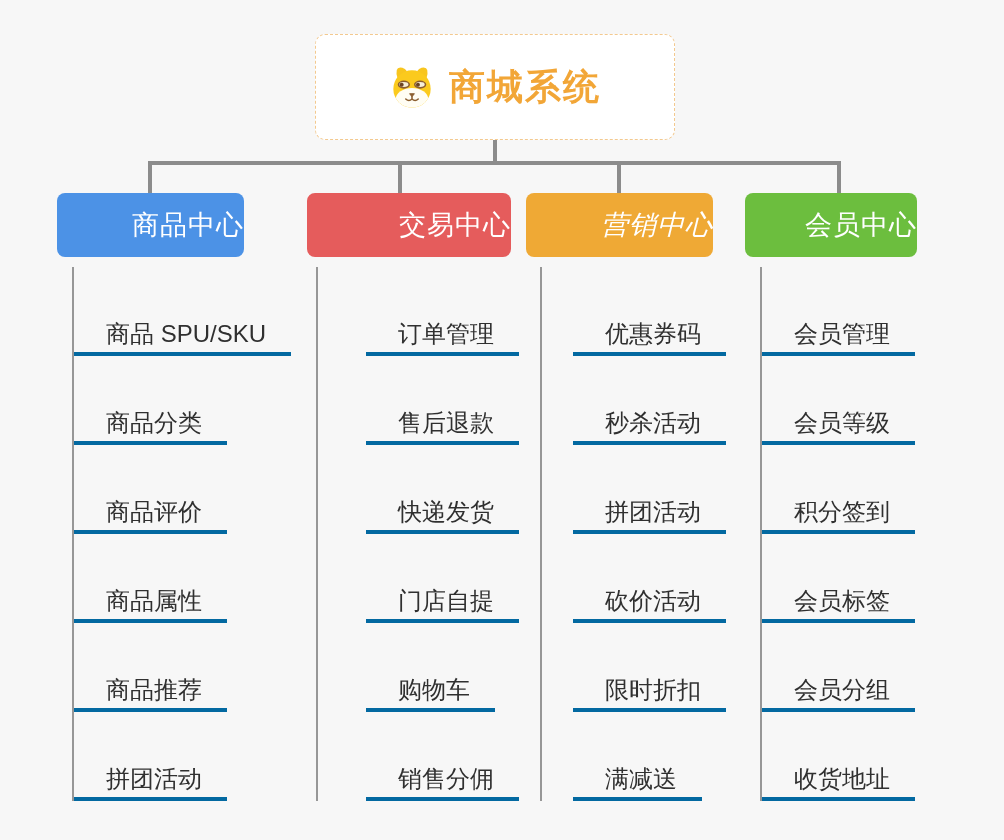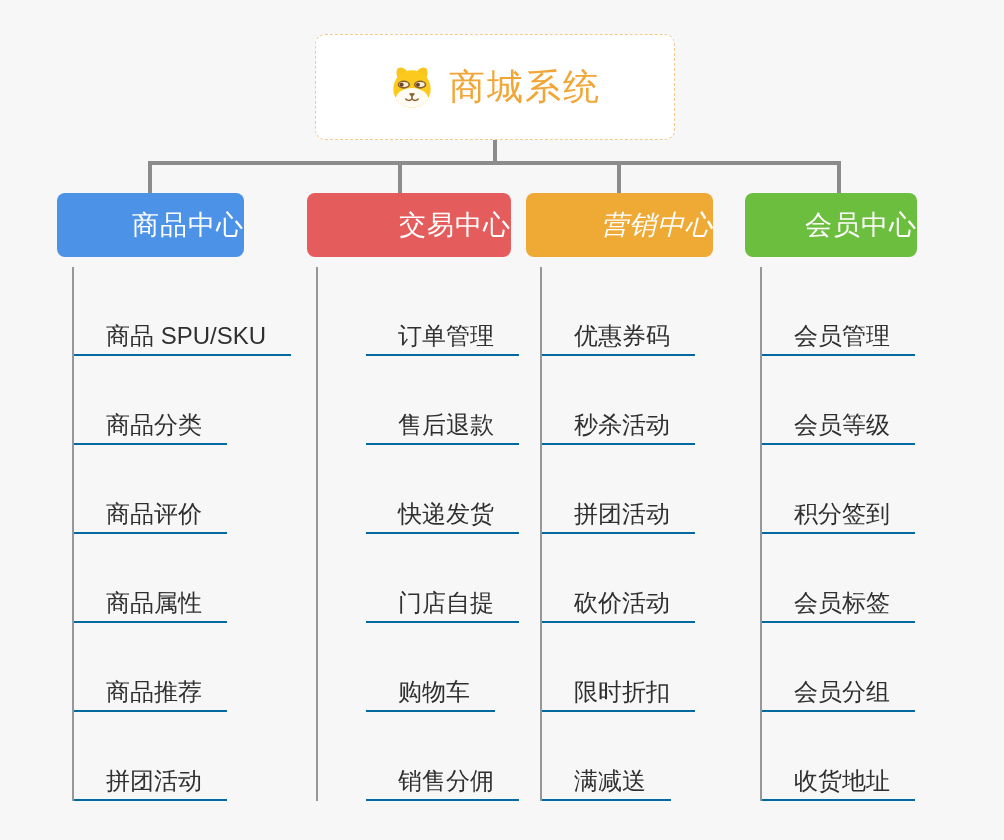--- a/index.html
+++ b/index.html
@@ -15,21 +15,21 @@
   .conn{position:absolute;background:#8c8c8c;z-index:0;}
 
   
   .root-node{
     position:absolute;left:315px;top:34px;width:360px;height:106px;
     background:#ffffff;border:1px dashed #f3c98f;border-radius:10px;
     display:flex;align-items:center;justify-content:center;gap:14px;
     box-sizing:border-box;z-index:2;
   }
   .root-title{
-    color:#f2a637;font-size:36px;letter-spacing:2px;font-weight:400;
+    color:#f2a637;font-size:36px;letter-spacing:2px;font-weight:700;
     line-height:1;white-space:nowrap;
   }
   .dog-icon{width:46px;height:48px;flex:0 0 auto;}
 
   
   .branch-box{
     position:absolute;top:193px;height:64px;border-radius:8px;
     display:flex;align-items:center;justify-content:flex-end;
     color:#ffffff;font-size:27px;letter-spacing:1px;white-space:nowrap;
     z-index:2;
@@ -38,26 +38,26 @@
   .branch-2{left:307px;width:204px;}
   .branch-3{left:526px;width:187px;}
   .branch-4{left:745px;width:172px;}
 
   
   .leaf-list{
     position:absolute;top:267px;border-left:2px solid #979797;z-index:1;
   }
   .list-1{left:72px;}
   .list-2{left:316px;padding-left:48px;}
-  .list-3{left:540px;}
+  .list-3{left:540px;padding-left:31px;}
   .list-4{left:760px;}
   .leaf-item{height:89px;display:flex;align-items:flex-end;}
   .leaf{
     display:inline-block;white-space:nowrap;
-    border-bottom:2px solid #0369a1;
+    border-bottom:4px solid #0369a1;
     padding:0 25px 4px 32px;
     font-size:24px;color:#303030;line-height:1.15;
   }
 </style>
 </head>
 <body>
 
 <div class="canvas">
 
   <div class="conn" style="left:493px;top:139px;width:4px;height:24px;"></div>

